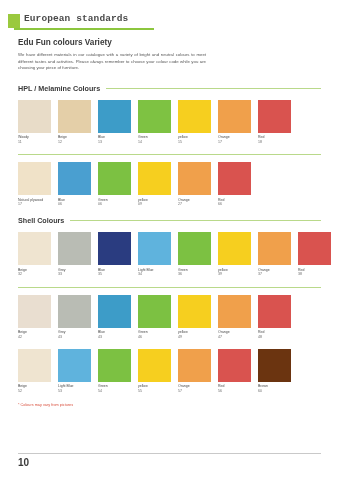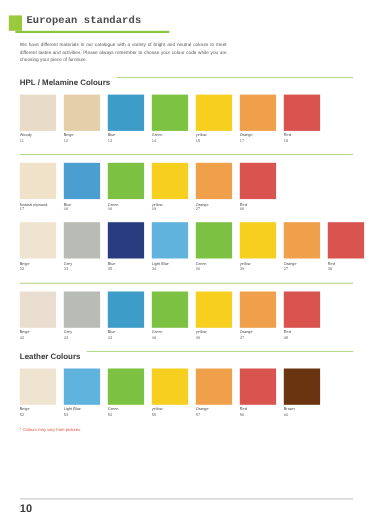--- a/index.html
+++ b/index.html
@@ -60,20 +60,21 @@
     color:#555;
     text-align:justify;
     width:188px;
     margin:0 0 12px 0;
   }
 
   
   .section { margin-bottom:10px; }
   .section-head {
     display:flex;
+    align-items:center;
     margin-bottom:7px;
   }
   .section-title {
     font-size:7.2px;
     font-weight:bold;
     color:#3a3a3a;
     white-space:nowrap;
     padding-right:6px;
   }
   .section-rule {
@@ -131,20 +132,21 @@
 <body>
 
 <div class="header">
   <div class="header-swatch"></div>
   <div class="header-title">European standards</div>
   <div class="header-bar"></div>
 </div>
 
 <div class="content">
 
+  <div class="doc-title">Edu Fun colours Variety</div>
   <div class="doc-intro">We have different materials in our catalogue with a variety of bright and neutral colours to meet different tastes and activities. Please always remember to choose your colour code while you are choosing your piece of furniture.</div>
 
   <div id="sections-host">
       <div class="section">
         <div class="section-head">
           <div class="section-title">HPL / Melamine Colours</div>
           <div class="section-rule"></div>
         </div>
         <div class="swatch-row">
           <div class="swatch-cell">
@@ -215,20 +217,24 @@
             <div class="swatch-code">27</div>
           </div>
           <div class="swatch-cell">
             <span class="swatch-chip" style="background: rgb(217, 83, 79);"></span>
             <div class="swatch-name">Red</div>
             <div class="swatch-code">66</div>
           </div>
         </div>
       </div>
       <div class="section">
+        <div class="section-head">
+          <div class="section-title">Shell Colours</div>
+          <div class="section-rule"></div>
+        </div>
         <div class="swatch-row">
           <div class="swatch-cell">
             <span class="swatch-chip" style="background: rgb(239, 228, 208);"></span>
             <div class="swatch-name">Beige</div>
             <div class="swatch-code">32</div>
           </div>
           <div class="swatch-cell">
             <span class="swatch-chip" style="background: rgb(185, 188, 180);"></span>
             <div class="swatch-name">Grey</div>
             <div class="swatch-code">33</div>
@@ -301,24 +307,20 @@
             <div class="swatch-code">47</div>
           </div>
           <div class="swatch-cell">
             <span class="swatch-chip" style="background: rgb(217, 83, 79);"></span>
             <div class="swatch-name">Red</div>
             <div class="swatch-code">48</div>
           </div>
         </div>
       </div>
       <div class="section">
-        <div class="section-head">
-          <div class="section-title">Leather Colours</div>
-          <div class="section-rule"></div>
-        </div>
         <div class="swatch-row">
           <div class="swatch-cell">
             <span class="swatch-chip" style="background: rgb(239, 228, 208);"></span>
             <div class="swatch-name">Beige</div>
             <div class="swatch-code">52</div>
           </div>
           <div class="swatch-cell">
             <span class="swatch-chip" style="background: rgb(95, 179, 221);"></span>
             <div class="swatch-name">Light Blue</div>
             <div class="swatch-code">53</div>

